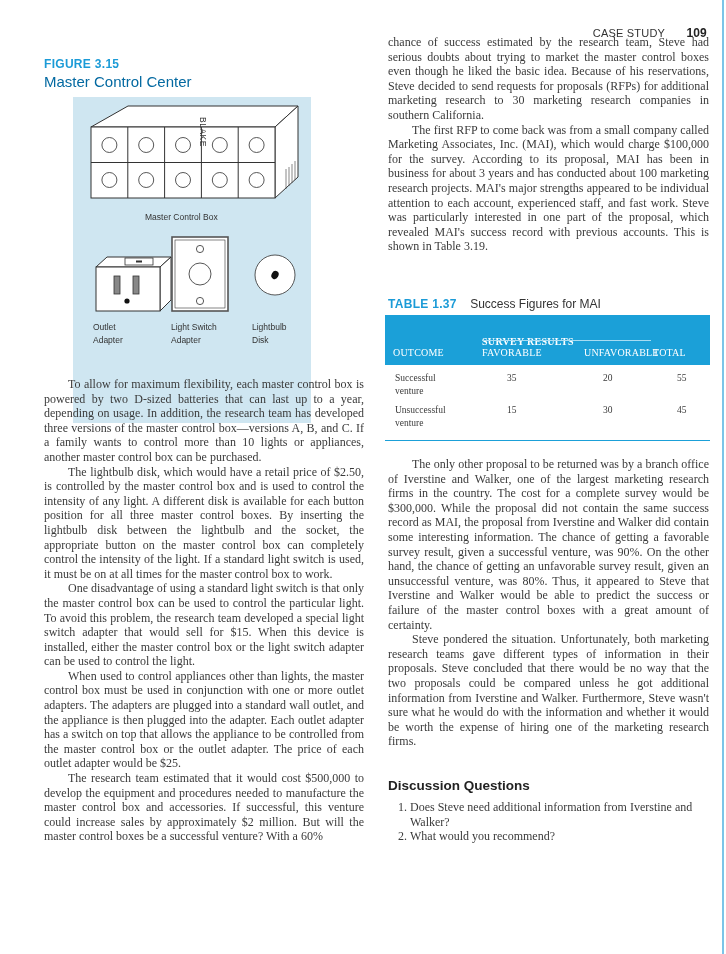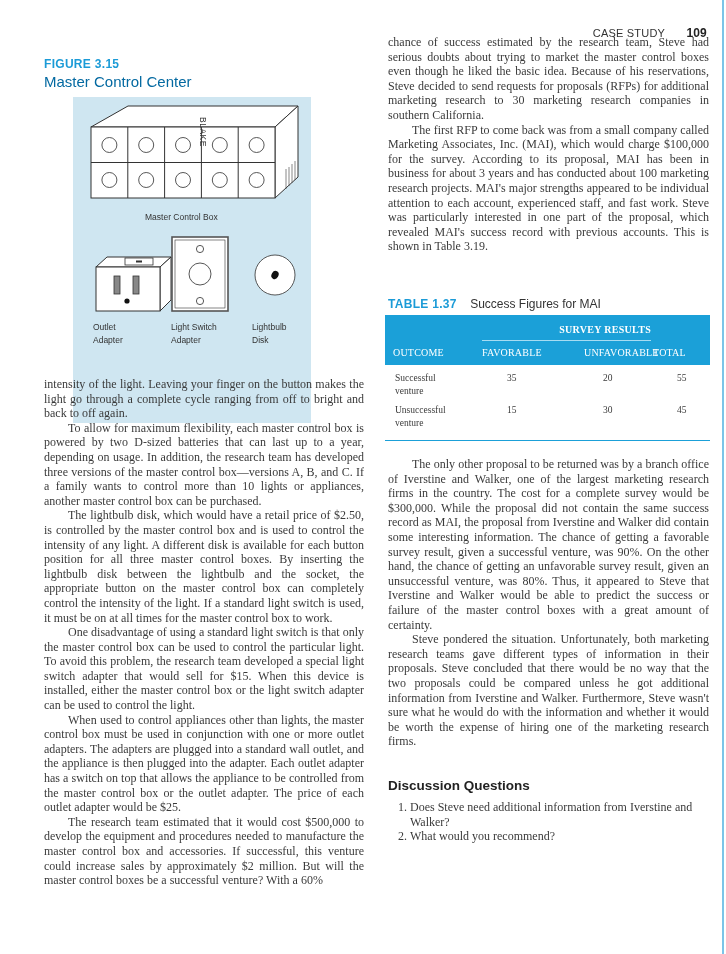--- a/index.html
+++ b/index.html
@@ -24,21 +24,21 @@
     .col p { margin: 0; text-indent: 0; }
     .col p.ind { text-indent: 24px; }
     .col-left  { left: 44px;  top: 377px; width: 320px; }
     .col-right-a { left: 388px; top: 35px; width: 321px; }
     .col-right-b { left: 388px; top: 457px; width: 321px; }
 
     .table-title { position: absolute; left: 388px; top: 297px; font-size: 12px; color: #333; }
     .table-title .tnum { font-weight: bold; color: #1b9bd7; margin-right: 10px; letter-spacing: 0.3px; }
 
     .tbl-head { position: absolute; left: 385px; top: 315px; width: 325px; height: 50px; background: #1ba0d8; }
-    .tbl-head .sr { position: absolute; left: 97px; width: 169px; top: 9px; text-align: right; color: #fff; font-weight: bold; font-size: 10px; letter-spacing: 0.3px; }
+    .tbl-head .sr { position: absolute; left: 97px; width: 169px; top: 21px; text-align: left; color: #fff; font-weight: bold; font-size: 10px; letter-spacing: 0.3px; }
     .tbl-head .sr-line { position: absolute; left: 97px; top: 25px; width: 169px; height: 1px; background: #a7dcf2; }
     .tbl-head .h { position: absolute; top: 32px; color: #fff; font-weight: normal; font-size: 10px; letter-spacing: 0.2px; text-align: right; }
     .tbl-row { position: absolute; left: 385px; width: 325px; font-size: 9.5px; line-height: 13px; color: #3a3a3a; }
     .tbl-row .c0 { position: absolute; left: 10px; width: 70px; }
     .tbl-row .c1 { position: absolute; left: 122px; }
     .tbl-row .c2 { position: absolute; left: 218px; }
     .tbl-row .c3 { position: absolute; left: 292px; }
     .tbl-bottom { position: absolute; left: 385px; top: 440px; width: 325px; height: 1px; background: #1ba0d8; }
 
     .dq-head { position: absolute; left: 388px; top: 778px; font-size: 13.5px; font-weight: bold; color: #222; }
@@ -119,21 +119,20 @@
     <div>Light Switch</div>
     <div>Adapter</div>
   </div>
   <div class="fig-label" style="left:179px; top:224px;">
     <div>Lightbulb</div>
     <div>Disk</div>
   </div>
 </div>
 
 <div class="col col-left serif">
-  <p>intensity of the light. Leaving your finger on the button makes the light go through a complete cycle ranging from off to bright and back to off again.</p>
   <p class="ind">To allow for maximum flexibility, each master control box is powered by two D-sized batteries that can last up to a year, depending on usage. In addition, the research team has developed three versions of the master control box—versions A, B, and C. If a family wants to control more than 10 lights or appliances, another master control box can be purchased.</p>
   <p class="ind">The lightbulb disk, which would have a retail price of $2.50, is controlled by the master control box and is used to control the intensity of any light. A different disk is available for each button position for all three master control boxes. By inserting the lightbulb disk between the lightbulb and the socket, the appropriate button on the master control box can completely control the intensity of the light. If a standard light switch is used, it must be on at all times for the master control box to work.</p>
   <p class="ind">One disadvantage of using a standard light switch is that only the master control box can be used to control the particular light. To avoid this problem, the research team developed a special light switch adapter that would sell for $15. When this device is installed, either the master control box or the light switch adapter can be used to control the light.</p>
   <p class="ind">When used to control appliances other than lights, the master control box must be used in conjunction with one or more outlet adapters. The adapters are plugged into a standard wall outlet, and the appliance is then plugged into the adapter. Each outlet adapter has a switch on top that allows the appliance to be controlled from the master control box or the outlet adapter. The price of each outlet adapter would be $25.</p>
   <p class="ind">The research team estimated that it would cost $500,000 to develop the equipment and procedures needed to manufacture the master control box and accessories. If successful, this venture could increase sales by approximately $2 million. But will the master control boxes be a successful venture? With a 60%</p>
 </div>
 
 <div class="col col-right-a serif">
   <p>chance of success estimated by the research team, Steve had serious doubts about trying to market the master control boxes even though he liked the basic idea. Because of his reservations, Steve decided to send requests for proposals (RFPs) for additional marketing research to 30 marketing research companies in southern California.</p>
   <p class="ind">The first RFP to come back was from a small company called Marketing Associates, Inc. (MAI), which would charge $100,000 for the survey. According to its proposal, MAI has been in business for about 3 years and has conducted about 100 marketing research projects. MAI's major strengths appeared to be individual attention to each account, experienced staff, and fast work. Steve was particularly interested in one part of the proposal, which revealed MAI's success record with previous accounts. This is shown in Table 3.19.</p>

